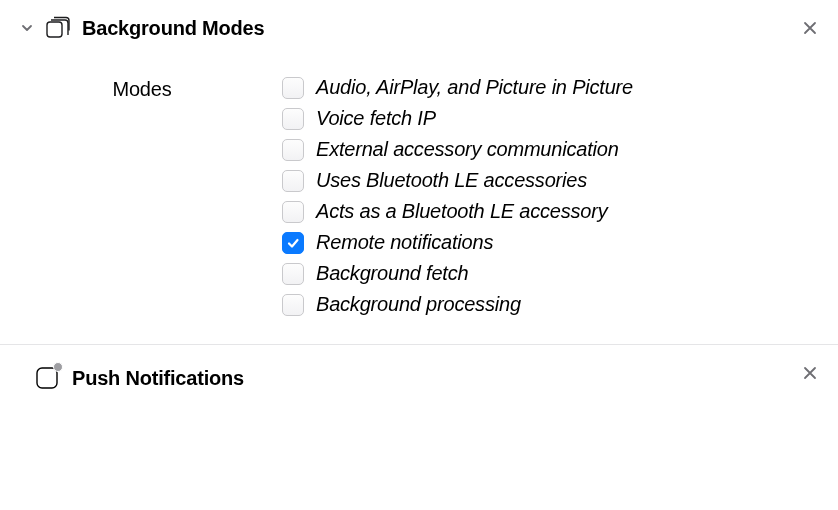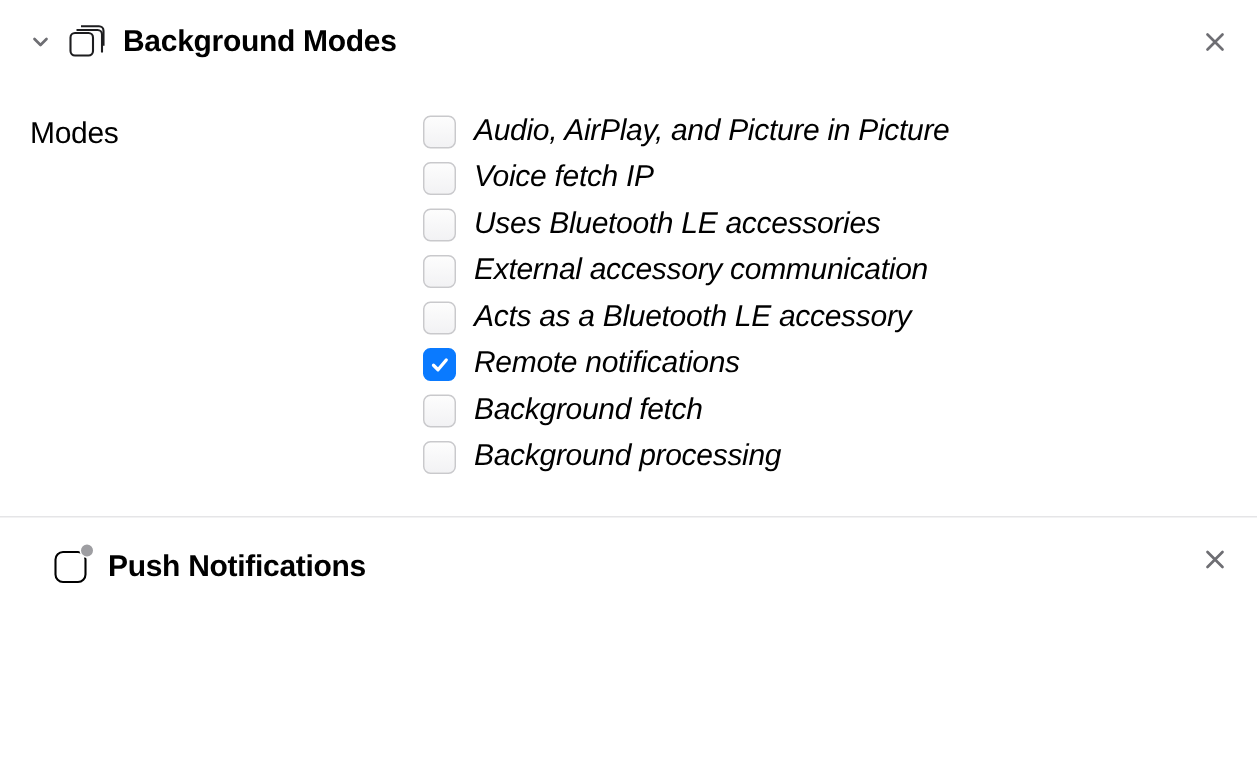--- a/index.html
+++ b/index.html
@@ -50,21 +50,21 @@
       line-height: 1;
     }
     .modes-body {
       padding: 24px 20px 28px 20px;
       display:flex;
       gap: 18px;
       align-items:flex-start;
     }
     .modes-label {
       width: 244px;
-      text-align: left;
+      text-align: center;
       font-size: 20px;
       color:#000;
       padding-top: 2px;
       letter-spacing: -0.01em;
     }
     .modes-list {
       display:flex;
       flex-direction:column;
       gap: 8px;
     }
@@ -139,25 +139,25 @@
         <div class="mode-row">
           <span class="checkbox"></span>
           <span class="mode-text">Audio, AirPlay, and Picture in Picture</span>
         </div>
         <div class="mode-row">
           <span class="checkbox"></span>
           <span class="mode-text">Voice fetch IP</span>
         </div>
         <div class="mode-row">
           <span class="checkbox"></span>
-          <span class="mode-text">Uses Bluetooth LE accessories</span>
+          <span class="mode-text">External accessory communication</span>
         </div>
         <div class="mode-row">
           <span class="checkbox"></span>
-          <span class="mode-text">External accessory communication</span>
+          <span class="mode-text">Uses Bluetooth LE accessories</span>
         </div>
         <div class="mode-row">
           <span class="checkbox"></span>
           <span class="mode-text">Acts as a Bluetooth LE accessory</span>
         </div>
         <div class="mode-row">
           <span class="checkbox checked">
             <svg width="14" height="14" viewBox="0 0 14 14">
               <path d="M3 7.5 L6 10.5 L11.5 4" fill="none" stroke="currentColor" stroke-width="2.2" stroke-linecap="round" stroke-linejoin="round"></path>
             </svg>

